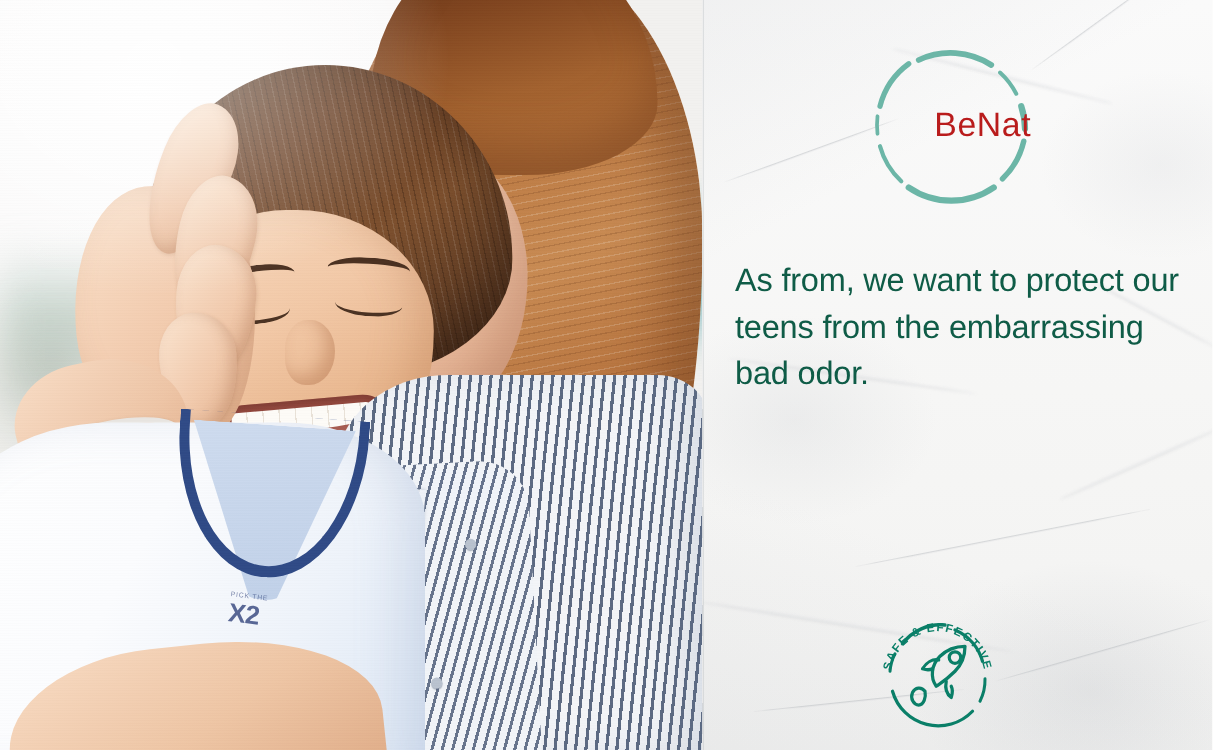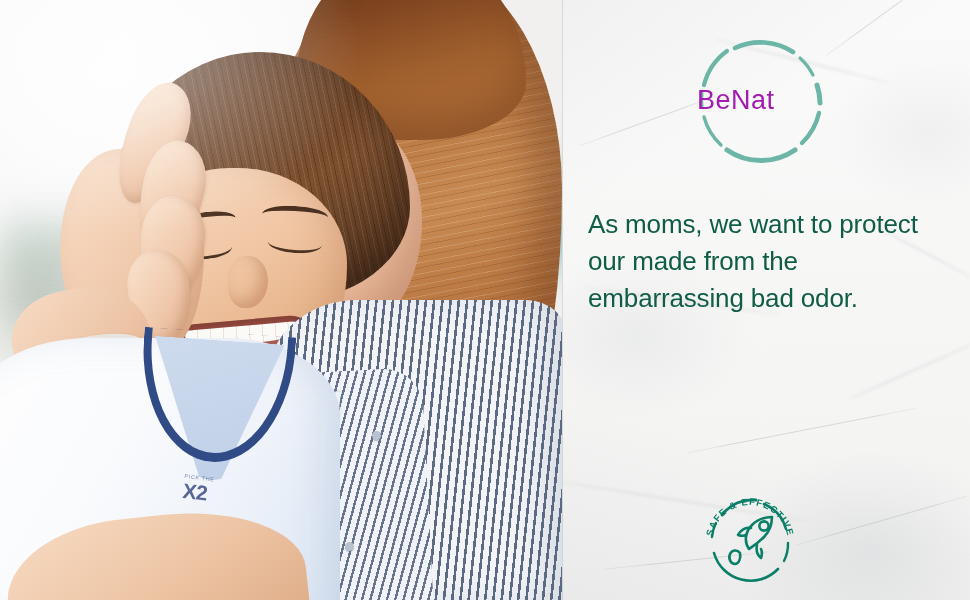--- a/index.html
+++ b/index.html
@@ -429,26 +429,26 @@
   .logo-wrap {
     position: absolute;
     left: 135px; top: 37px;
     width: 128px; height: 128px;
   }
   .logo-ring { position: absolute; inset: 0; }
   .logo-text {
     position: absolute;
     left: 0; right: 0; top: 50%;
     transform: translateY(-52%);
-    text-align: left;
+    text-align: right;
     font-family: "Liberation Sans", sans-serif;
     font-size: 27px;
     font-weight: 400;
     letter-spacing: .5px;
-    color: #a21caf;
+    color: #b91c1c;
   }
 
   
   .copy {
     position: absolute;
     left: 26px;
     top: 206px;
     width: 372px;
   }
   .copy p {
@@ -559,21 +559,21 @@
           <path d="M 105 106 A 60 60 0 0 0 122 76" stroke-width="4.4"></path>
           <path d="M 123 66 A 60 60 0 0 0 120 48" stroke-width="5"></path>
           <path d="M 116 38 A 60 60 0 0 0 103 21" stroke-width="3.2"></path>
           <path d="M 96 15 A 60 60 0 0 0 38 11" stroke-width="4.6"></path>
         </g>
       </svg>
       <div class="logo-text">BeNat</div>
     </div>
 
     <div class="copy">
-      <p>As moms, we want to protect our made from the embarrassing bad odor.</p>
+      <p>As from, we want to protect our teens from the embarrassing bad odor.</p>
     </div>
 
     <div class="badge">
       <svg viewBox="0 0 100 100" width="100" height="100">
         <defs>
           <path id="arcpath" d="M 12 56 A 38 38 0 0 1 88 56" fill="none"></path>
         </defs>
         <g fill="none" stroke="#0a7f68" stroke-linecap="round">
           <path d="M 14 66 A 38 38 0 0 0 78 82" stroke-width="2.6"></path>
           <path d="M 84 74 A 38 38 0 0 0 88 56" stroke-width="2.4"></path>

